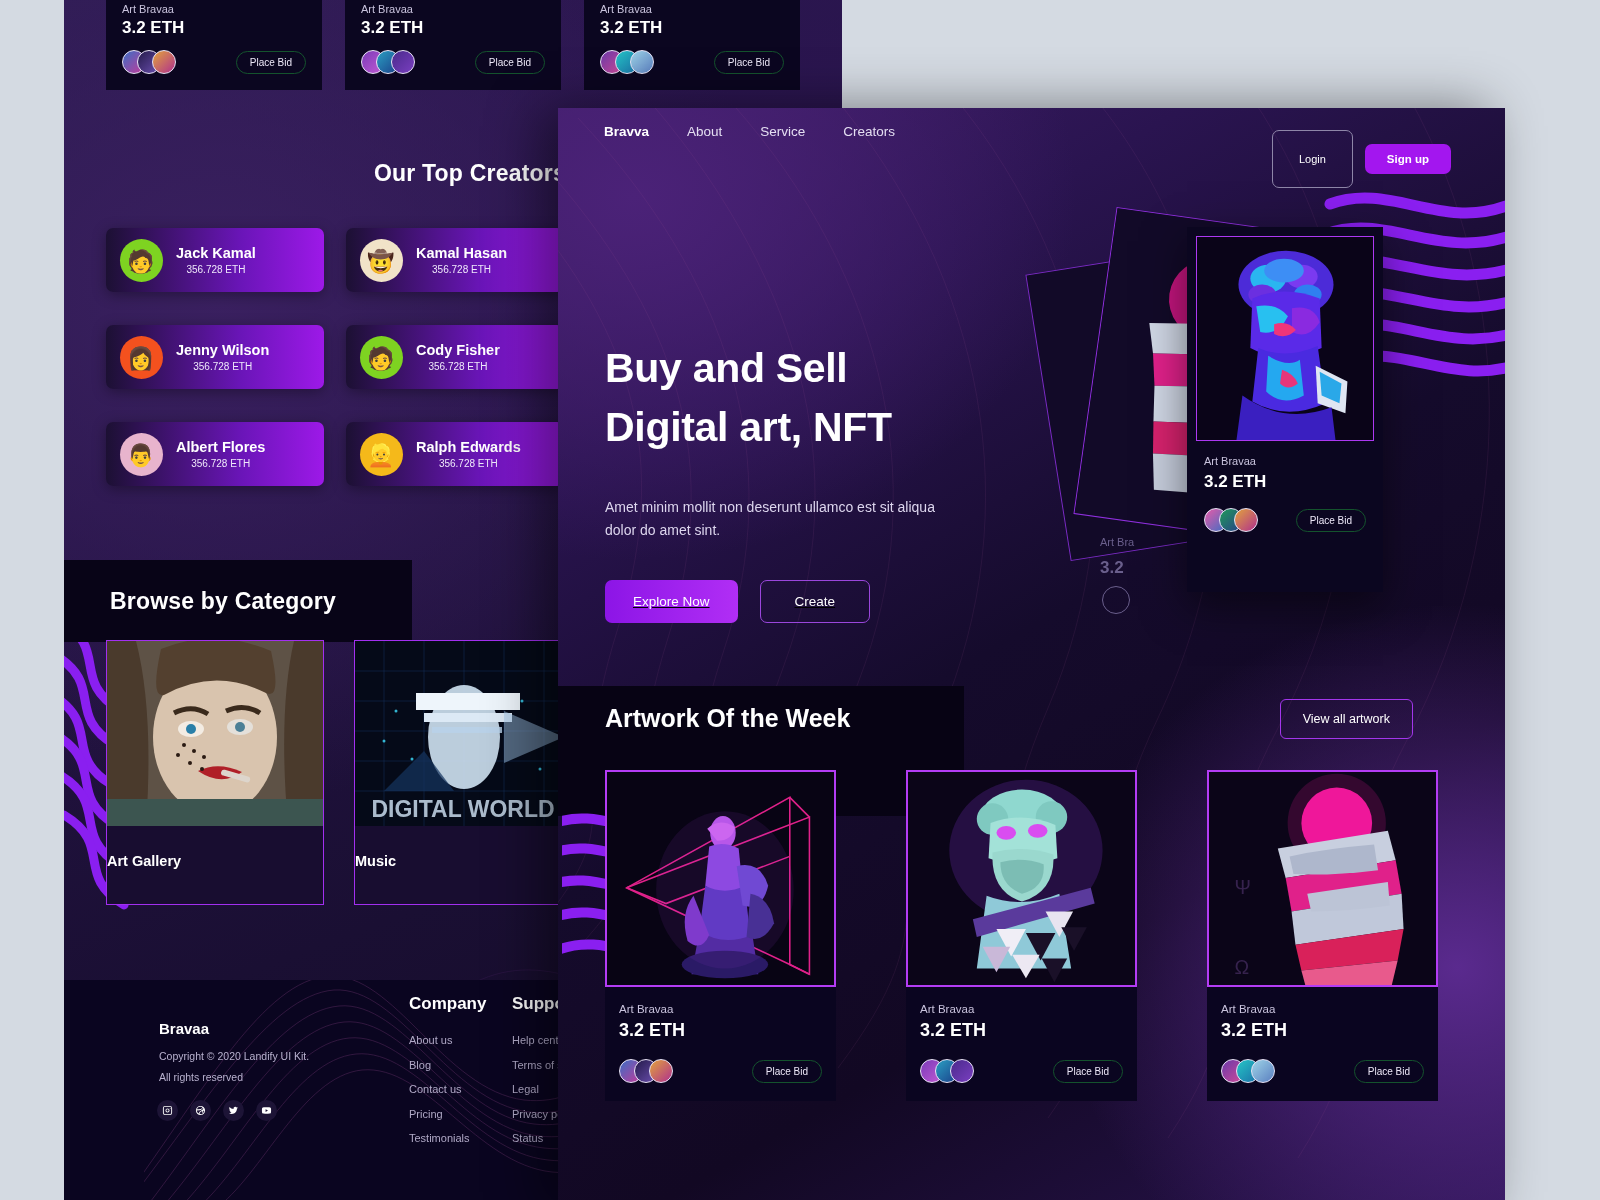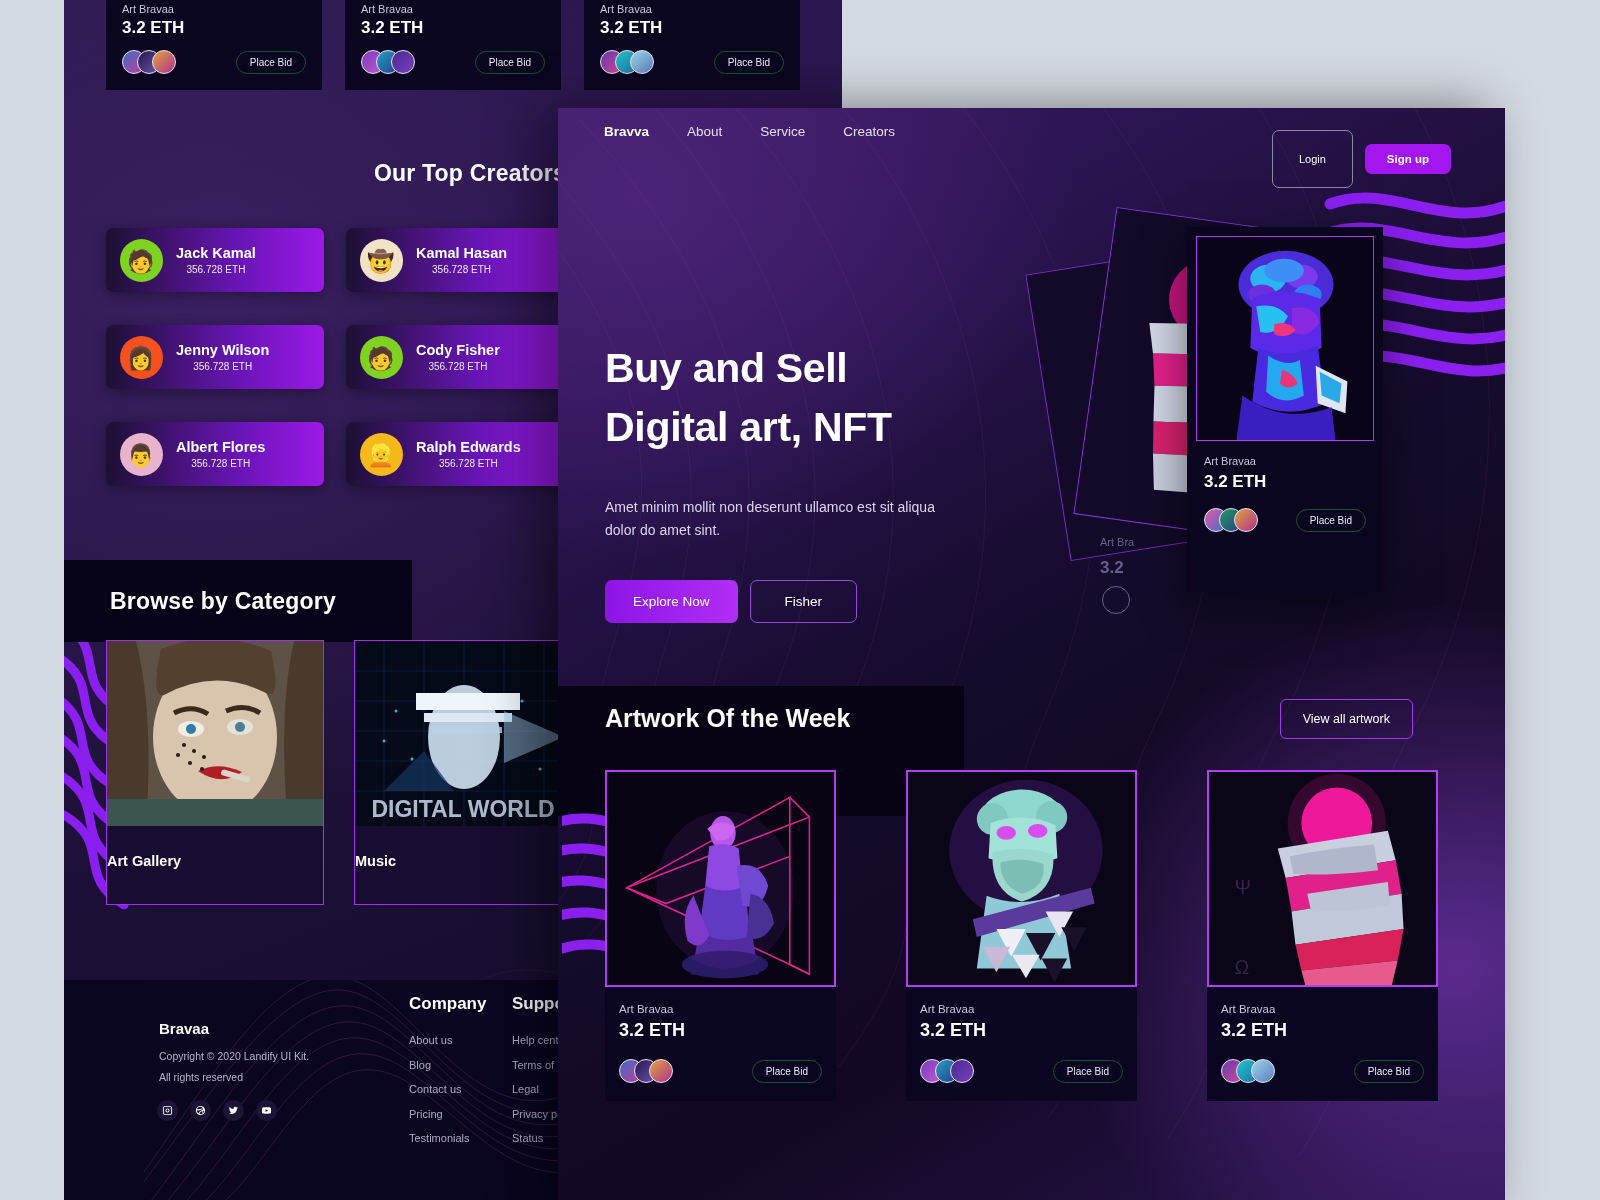--- a/index.html
+++ b/index.html
@@ -93,21 +93,21 @@
   #nav { position: absolute; left: 46px; top: 16px; display: flex; align-items: center; gap: 38px; }
   .nav-link { color: #e4def2; font-size: 13.5px; }
   .nav-link.brand { color: #fff; font-weight: bold; }
   #nav-actions { position: absolute; right: 54px; top: 22px; display: flex; gap: 12px; align-items: center; }
   .btn-login { border: 1px solid #8e86a8; border-radius: 7px; background: transparent; color: #fff; font-size: 11px; padding: 22px 26px; margin-left: 16px; }
   .btn-signup { border: none; border-radius: 7px; background: #a316ef; color: #fff; font-size: 11.5px; font-weight: bold; padding: 9px 22px; }
 
   
   #hero-title { position: absolute; left: 47px; top: 196px; color: #fff; font-size: 41px; font-weight: bold; line-height: 59px; letter-spacing: -.3px; margin-top: 35px; }
   #hero-sub { position: absolute; left: 47px; top: 388px; color: #ddd6ee; font-size: 14px; line-height: 23px; max-width: 345px; }
-  #hero-btns { position: absolute; left: 47px; top: 472px; display: flex; gap: 12px; }
+  #hero-btns { position: absolute; left: 47px; top: 472px; display: flex; gap: 22px; text-decoration: underline; }
   .btn-explore { border: none; border-radius: 7px; padding: 13px 28px; color: #fff; font-size: 13.5px;
     background: linear-gradient(90deg, #8c15e6 0%, #b12ef5 100%); }
   .btn-create { border: 1px solid #9a46dc; border-radius: 7px; padding: 13px 34px; color: #fff; font-size: 13.5px; background: transparent; }
   #stats { position: absolute; left: 47px; top: 540px; display: flex; gap: 0; }
   .stat { width: 137px; }
   .stat .num { color: #fff; font-size: 28px; font-weight: bold; }
   .stat .lbl { color: #ddd6ee; font-size: 13px; margin-top: 6px; }
 
   
   #hero-art { position: absolute; left: 482px; top: 60px; width: 470px; height: 470px; }
@@ -425,21 +425,21 @@
       <button class="btn-signup">Sign up</button>
     </div>
 
     <h1 id="hero-title">
       <div>Buy and Sell</div>
       <div>Digital art, NFT</div>
     </h1>
     <p id="hero-sub">Amet minim mollit non deserunt ullamco est sit aliqua dolor do amet sint.</p>
     <div id="hero-btns">
       <button class="btn-explore">Explore Now</button>
-      <button class="btn-create">Fisher</button>
+      <button class="btn-create">Create</button>
     </div>
 
     <div id="hero-art">
       <svg class="stripe-deco" viewBox="0 0 220 240">
         <g stroke="#8a1ff0" stroke-width="11" fill="none" stroke-linecap="round">
           <path d="M10 28 C 70 6, 120 54, 186 30"></path>
           <path d="M6 58 C 66 36, 116 84, 190 60"></path>
           <path d="M4 90 C 64 68, 114 116, 194 92"></path>
           <path d="M6 122 C 66 100, 116 148, 196 124"></path>
           <path d="M12 154 C 72 132, 122 180, 198 156"></path>

